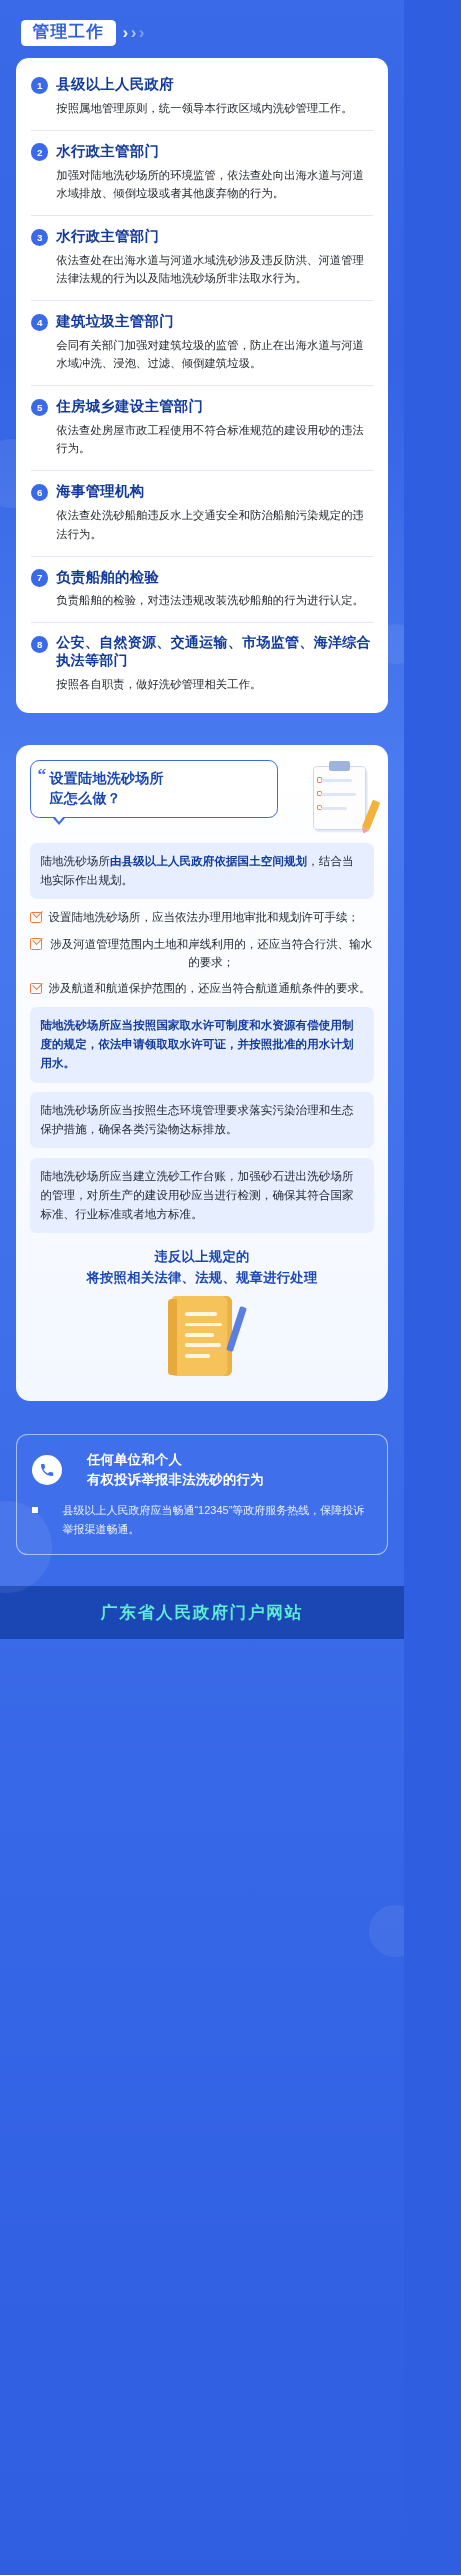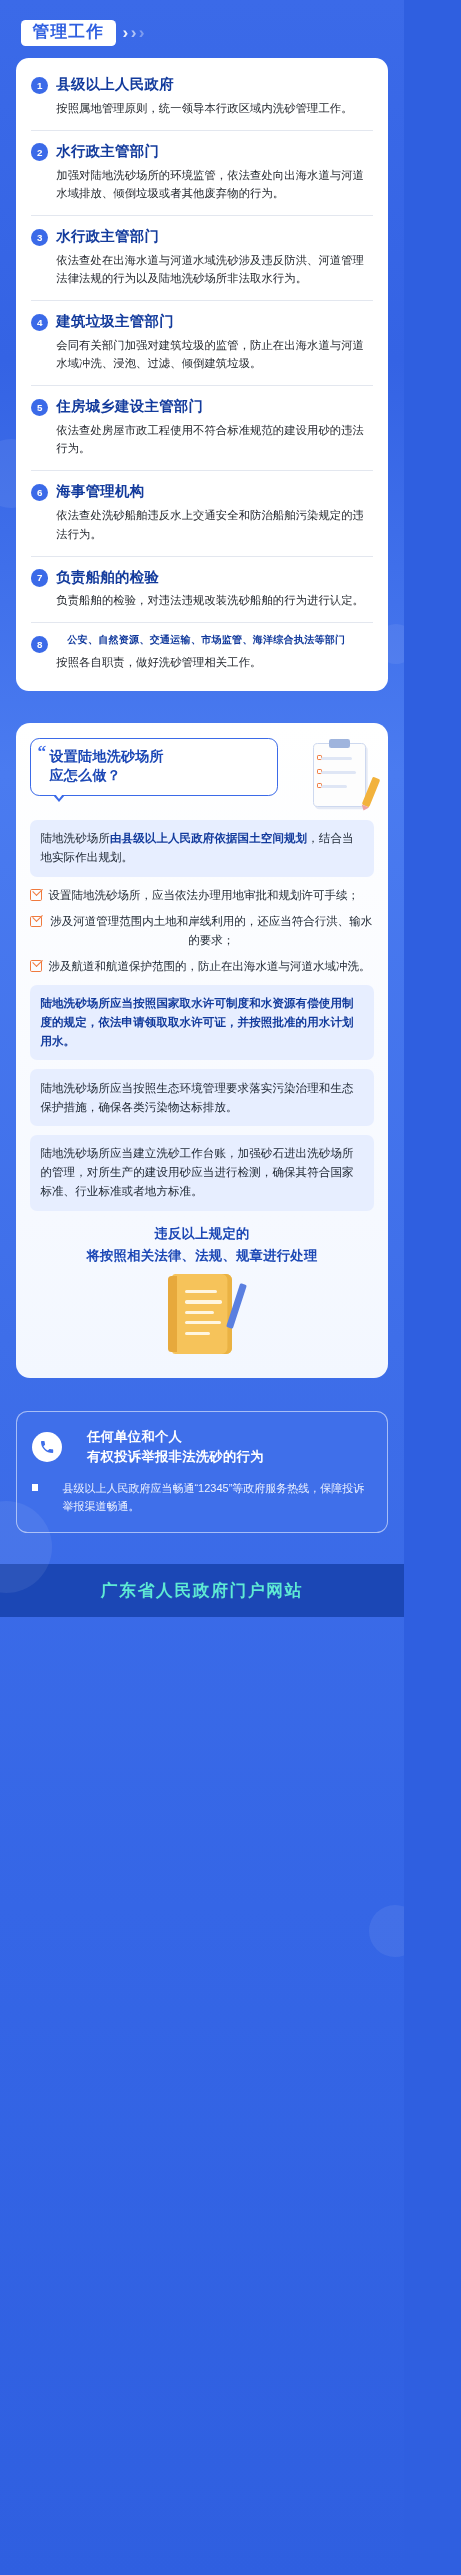--- a/index.html
+++ b/index.html
@@ -73,21 +73,21 @@
     margin-top: 1.7px;
   }
   .item-body { flex: 1 1 auto; }
   .item-title {
     font-size: 14.4px;
     font-weight: bold;
     color: #123a9c;
     line-height: 1.25;
     letter-spacing: 0.3px;
   }
-  .item-title.two-line { font-size: 10px; margin-left: 11px; }
+  .item-title.two-line { font-size: 14px; }
   .item-desc {
     margin-top: 5.8px;
     font-size: 11.3px;
     line-height: 1.62;
     color: #23272e;
     letter-spacing: 0.1px;
   }
   .divider {
     height: 0.6px;
     background: #e3e7ef;
@@ -416,21 +416,21 @@
       <div class="check-item">
         <span class="tick"></span>
         <span>设置陆地洗砂场所，应当依法办理用地审批和规划许可手续；</span>
       </div>
       <div class="check-item">
         <span class="tick"></span>
         <span>涉及河道管理范围内土地和岸线利用的，还应当符合行洪、输水的要求；</span>
       </div>
       <div class="check-item">
         <span class="tick"></span>
-        <span>涉及航道和航道保护范围的，防止在出海水道与河道水域冲洗。</span>
+        <span>涉及航道和航道保护范围的，还应当符合航道通航条件的要求。</span>
       </div>
     </div>
 
     <div class="blue-box">
       <b>陆地洗砂场所应当按照国家取水许可制度和水资源有偿使用制度的规定，依法申请领取取水许可证，并按照批准的用水计划用水。</b>
     </div>
     <div class="blue-box">
       <span>陆地洗砂场所应当按照生态环境管理要求落实污染治理和生态保护措施，确保各类污染物达标排放。</span>
     </div>
     <div class="blue-box">

